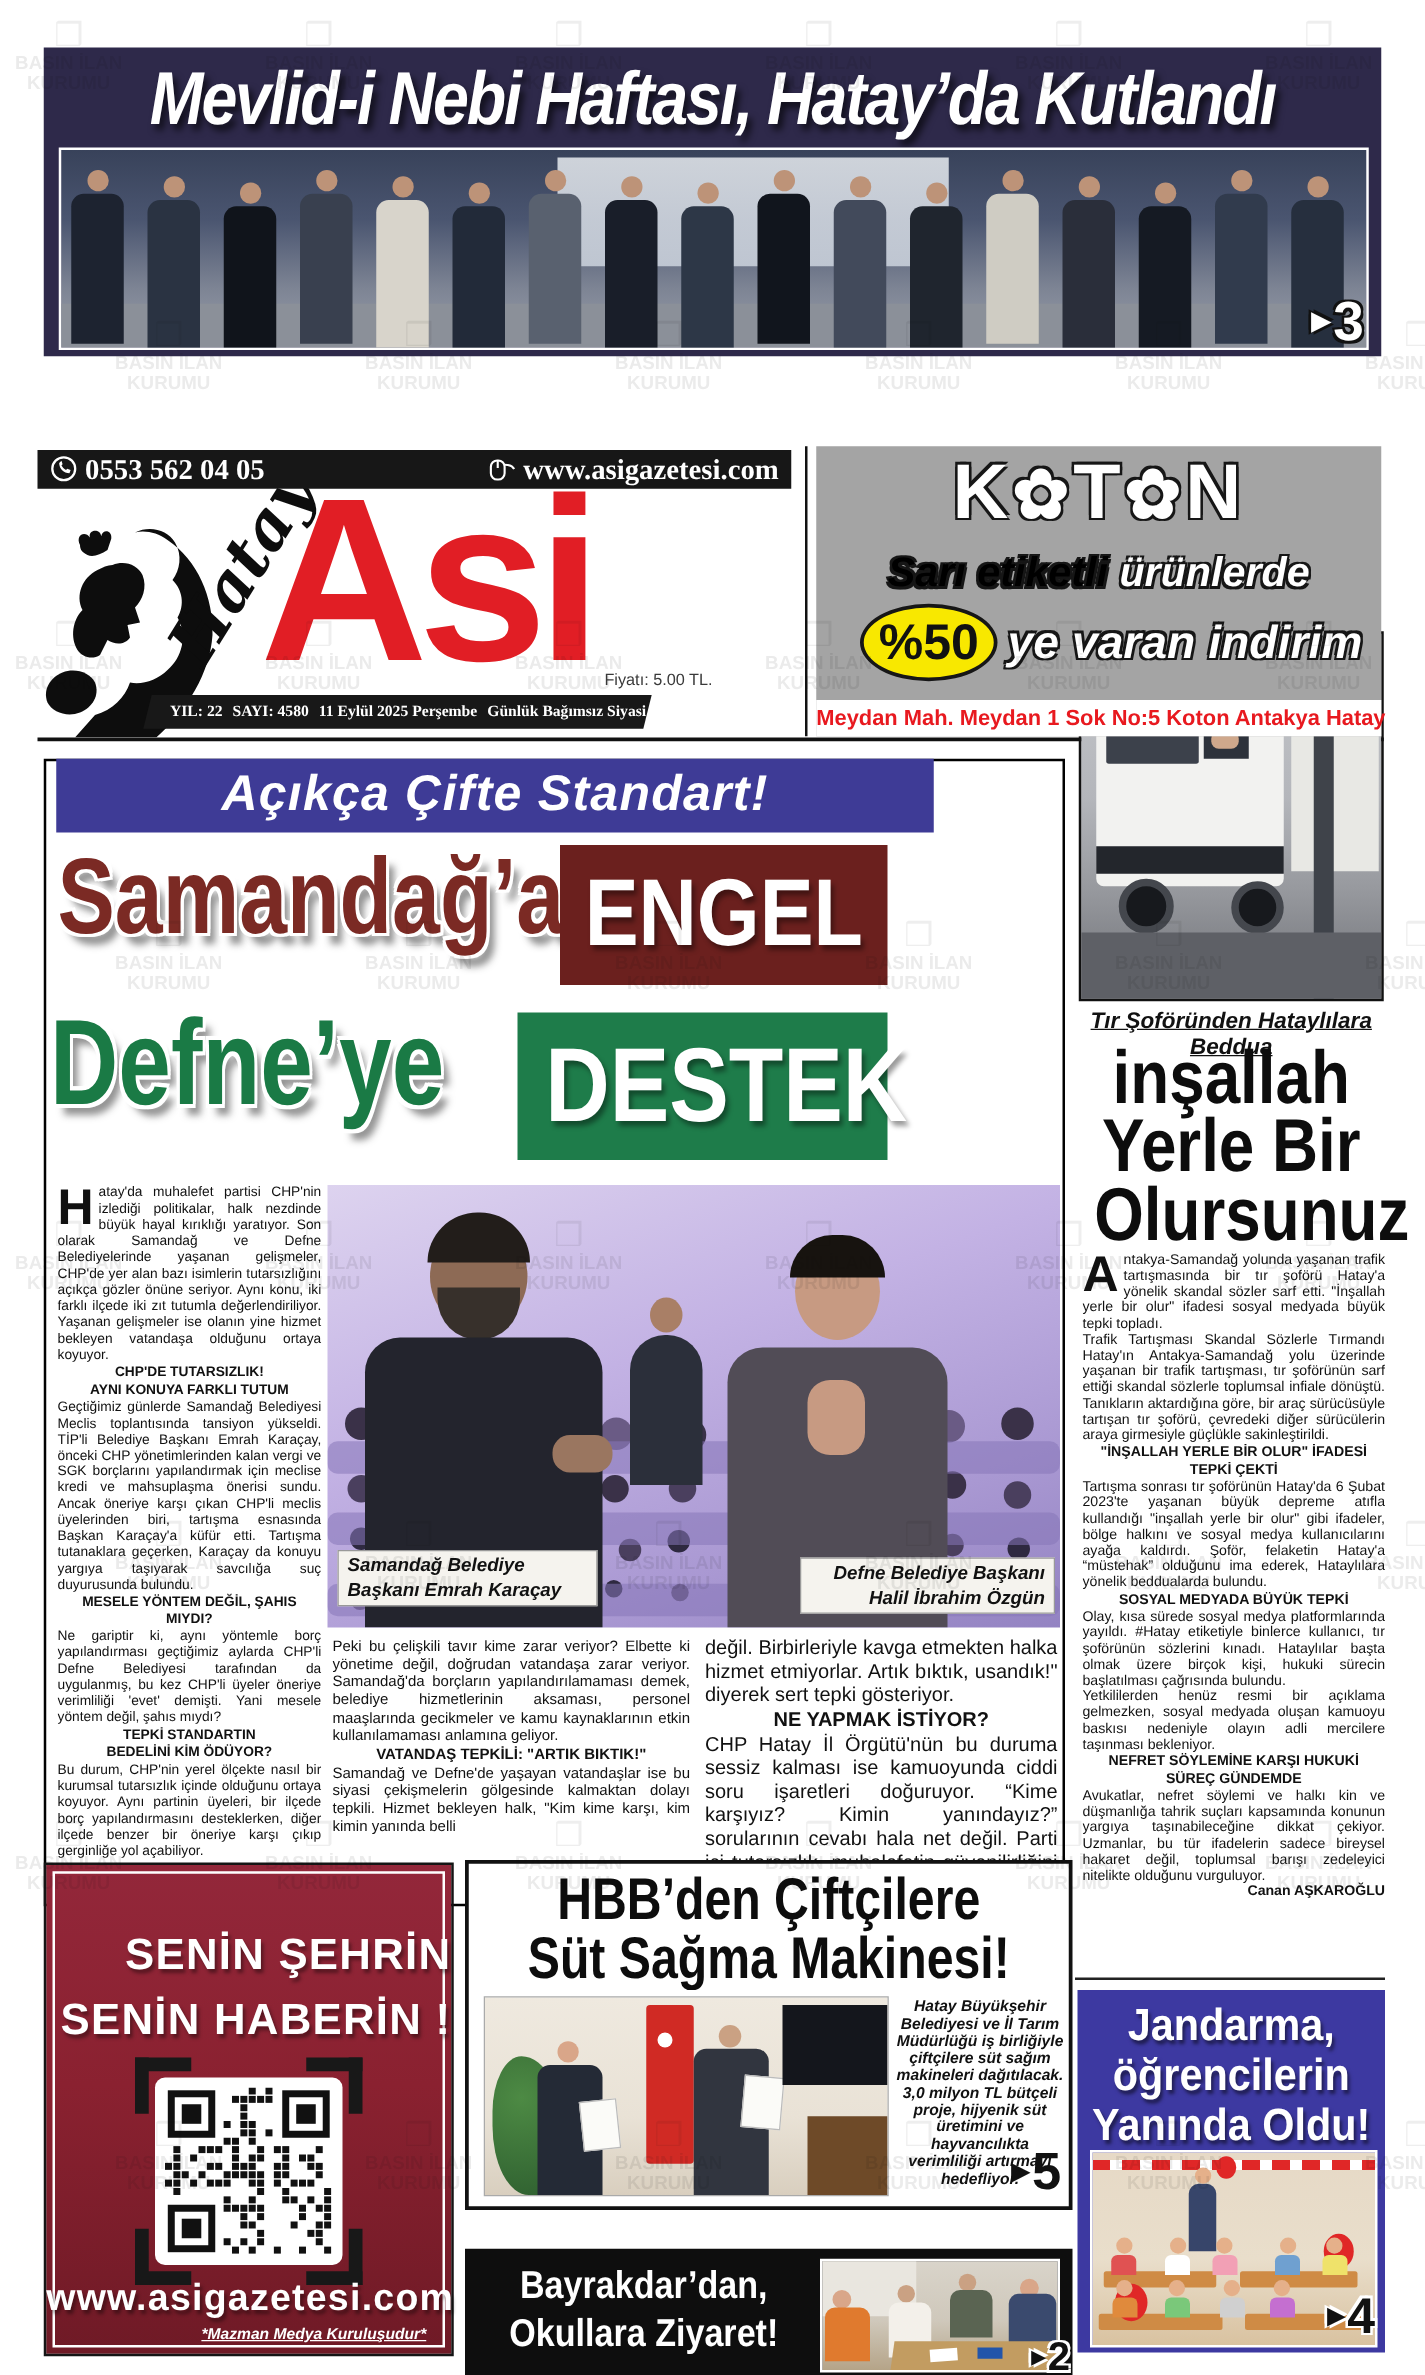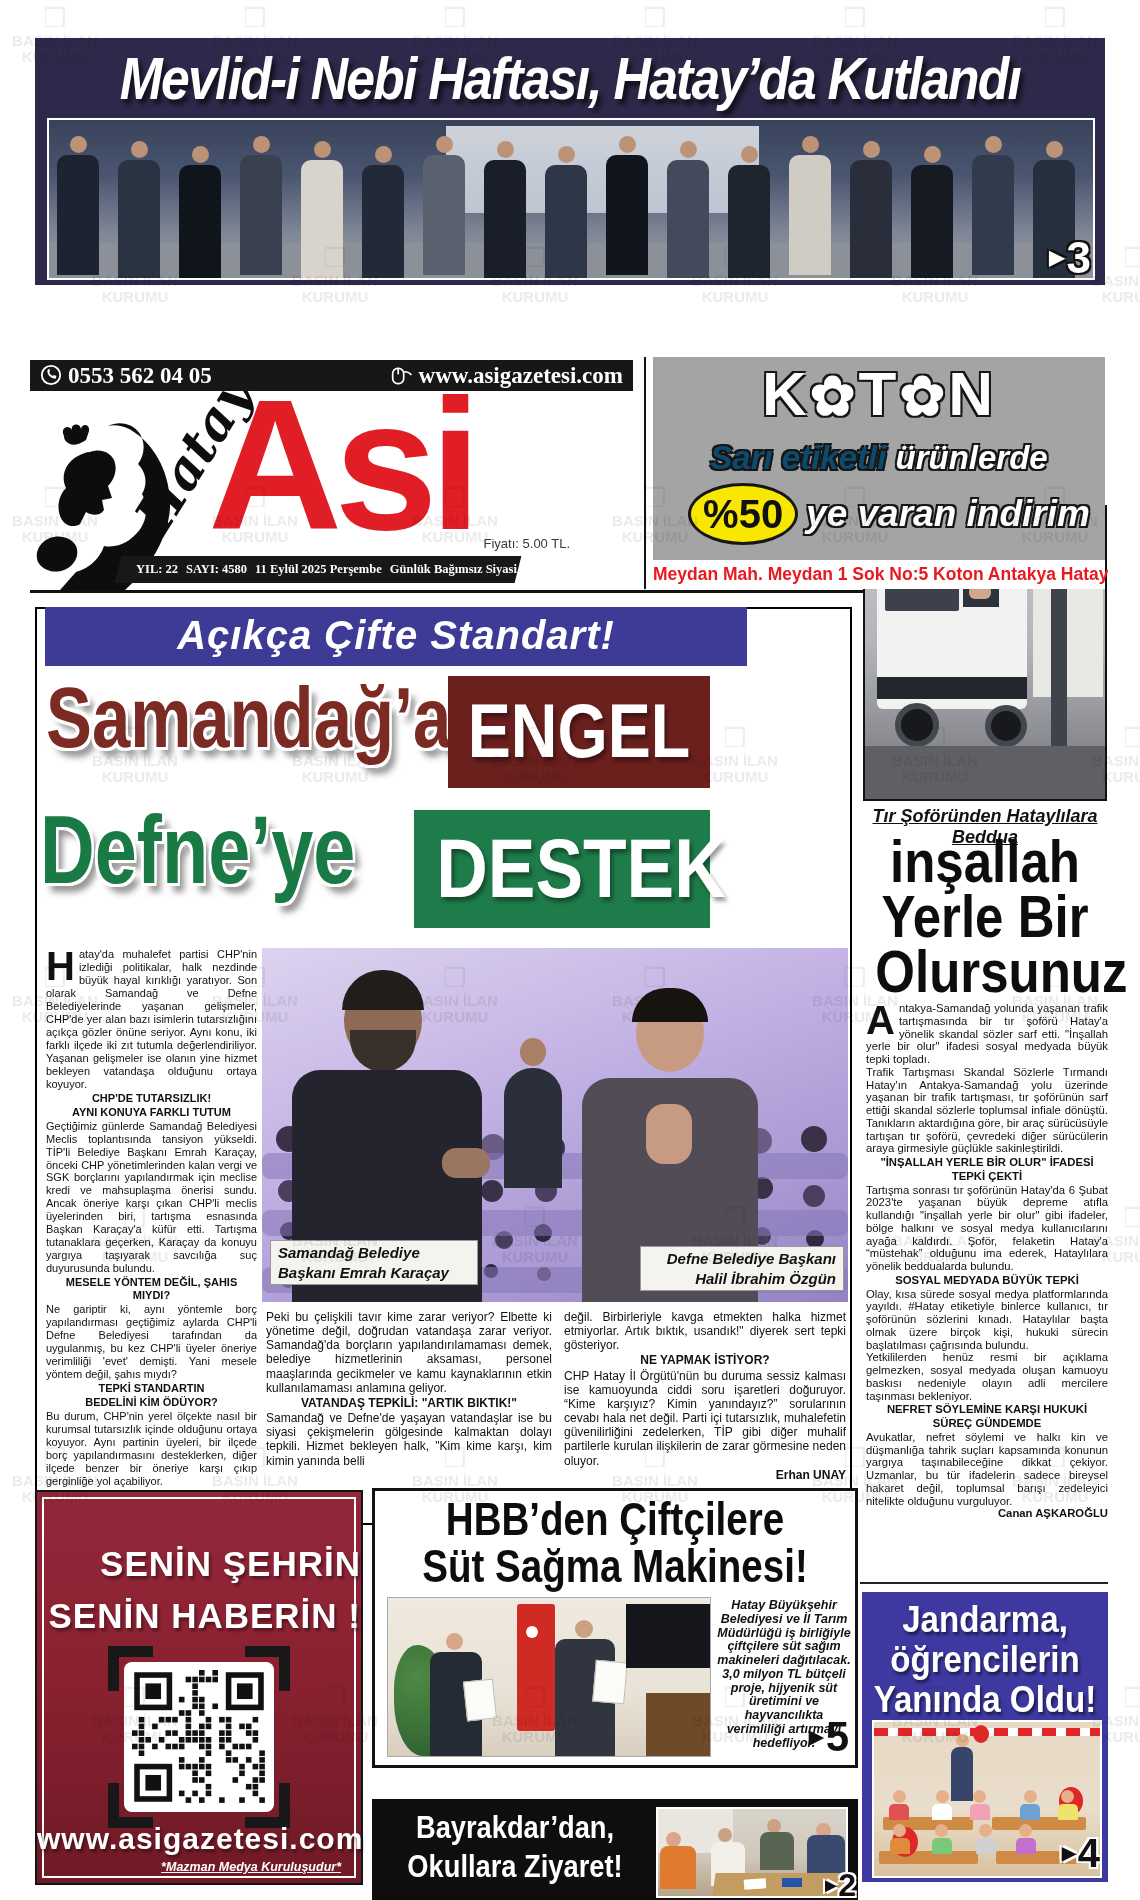--- a/index.html
+++ b/index.html
@@ -1,21 +1,21 @@
 <!DOCTYPE html>
 <html lang="tr"><head>
 <meta charset="utf-8">
 <style>
   html,body{margin:0;padding:0;background:#fff;}
   .page{position:relative;width:1140px;height:1900px;background:#fff;overflow:hidden;
         font-family:"Liberation Sans",sans-serif;color:#111;}
   .abs{position:absolute;}
 
   
-  #wm-layer{position:absolute;inset:0;z-index:40;pointer-events:none;mix-blend-mode:multiply;}
+  #wm-layer{position:absolute;inset:0;z-index:40;pointer-events:none;mix-blend-mode:multiply;margin-top:10px;}
   .wm{position:absolute;width:150px;text-align:center;color:#9a9a9a;opacity:.20;
       font-weight:900;font-size:15px;line-height:1.1;}
   .wm .wmc{display:block;font-size:26px;font-weight:400;opacity:.8;}
   .wm span{display:block;}
 
   
   .banner{left:35px;top:38px;width:1070px;height:247px;background:#2e294a;z-index:2;}
   .banner-headline{left:0;top:6px;width:100%;text-align:center;color:#fff;font-weight:900;
       font-style:italic;font-size:60px;letter-spacing:-2px;white-space:nowrap;
       transform:scaleX(.86);transform-origin:center top;
@@ -50,21 +50,21 @@
       font-family:"Liberation Serif",serif;font-weight:700;font-size:12.5px;white-space:nowrap;}
   .info-inner span{margin-right:8px;}
 
   
   .koton{left:653px;top:357px;width:452px;height:232px;background:#a4a4a4;z-index:2;}
   .koton-logo{top:4px;left:0;width:100%;text-align:center;font-weight:900;font-size:62px;line-height:1.05;
       color:#fff;letter-spacing:3px;text-shadow:-2px -2px 0 #161616,2px -2px 0 #161616,-2px 2px 0 #161616,2px 2px 0 #161616;}
   .koton-flower{font-size:.88em;}
   .koton-line{width:100%;text-align:center;font-style:italic;font-weight:900;white-space:nowrap;}
   .kl1{top:82px;font-size:33px;}
-  .k-yellow{color:#0c4a6e;text-shadow:-2px -2px 0 #161616,2px -2px 0 #161616,-2px 2px 0 #161616,2px 2px 0 #161616;}
+  .k-yellow{color:#000000;text-shadow:-2px -2px 0 #161616,2px -2px 0 #161616,-2px 2px 0 #161616,2px 2px 0 #161616;}
   .k-white{color:#fff;text-shadow:-2px -2px 0 #161616,2px -2px 0 #161616,-2px 2px 0 #161616,2px 2px 0 #161616;}
   .kl2{top:126px;left:10px;display:flex;align-items:center;justify-content:center;width:100%;gap:8px;}
   .k-oval{display:inline-block;background:#f8e800;border:3px solid #161616;border-radius:50%;
       width:104px;height:56px;line-height:56px;text-align:center;font-style:normal;font-weight:900;
       font-size:40px;color:#111;}
   .kl2 .rest{font-size:37px;font-style:italic;font-weight:900;}
   .koton-addr{left:0;bottom:0;width:100%;height:29px;background:#fff;color:#e8191f;font-weight:900;
       font-size:17.5px;text-align:center;line-height:29px;white-space:nowrap;}
 
   
@@ -80,21 +80,21 @@
   .badge-engel{left:448px;top:676px;width:262px;height:112px;background:#6b201e;font-size:76px;line-height:110px;}
   .badge-engel span,.badge-destek span{display:block;transform:scaleX(.85);transform-origin:center;}
   .hl-green{left:40px;top:794px;font-size:97px;font-weight:900;color:#1a7a45;white-space:nowrap;
       transform:scaleX(.78);transform-origin:left top;z-index:2;
       text-shadow:-3px -3px 0 #fff,3px -3px 0 #fff,-3px 3px 0 #fff,3px 3px 0 #fff,0 -3px 0 #fff,0 3px 0 #fff,-3px 0 0 #fff,3px 0 0 #fff,8px 9px 7px rgba(40,40,40,.5);}
   .badge-destek{left:414px;top:810px;width:296px;height:118px;background:#1e7c4a;font-size:84px;line-height:116px;}
 
   .bodycol{font-size:11px;line-height:1.18;text-align:justify;overflow:hidden;z-index:2;}
   .col1{left:46px;top:948px;width:211px;height:572px;}
   .col2{left:266px;top:1310px;width:286px;height:212px;font-size:12px;line-height:1.18;}
-  .col3{left:564px;top:1310px;width:282px;height:212px;font-size:12px;line-height:1.18;}
+  .col3{left:564px;top:1310px;width:282px;height:212px;font-size:16px;line-height:1.18;}
   .bp{margin:0;}
   .bh{font-weight:700;text-align:center;margin:1px 0;}
   .dropcap{float:left;font-weight:700;font-size:40px;line-height:.82;padding:2px 4px 0 0;}
   .author{font-weight:700;text-align:right;}
 
   .main-photo{left:262px;top:948px;width:586px;height:354px;overflow:hidden;z-index:1;
       background:linear-gradient(160deg,#ddd3ef 0%,#c3b2e4 40%,#a998d2 75%,#9383c2 100%);}
   .ahead{position:absolute;border-radius:50%;}
   .seatrow{position:absolute;width:100%;height:26px;background:#8677b8;opacity:.55;border-radius:8px;}
   .fig{position:absolute;}

